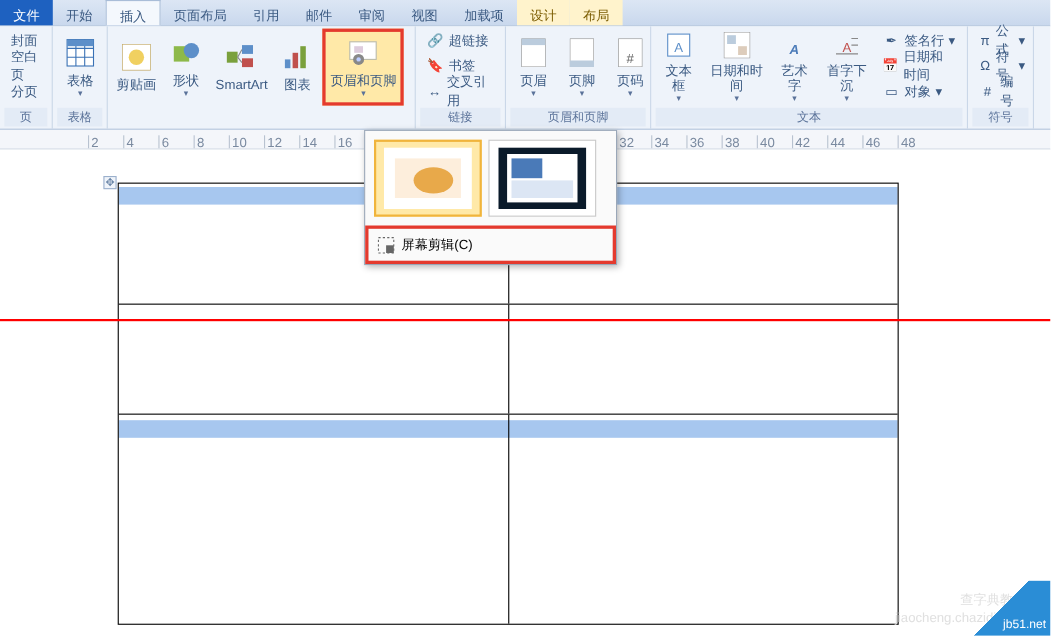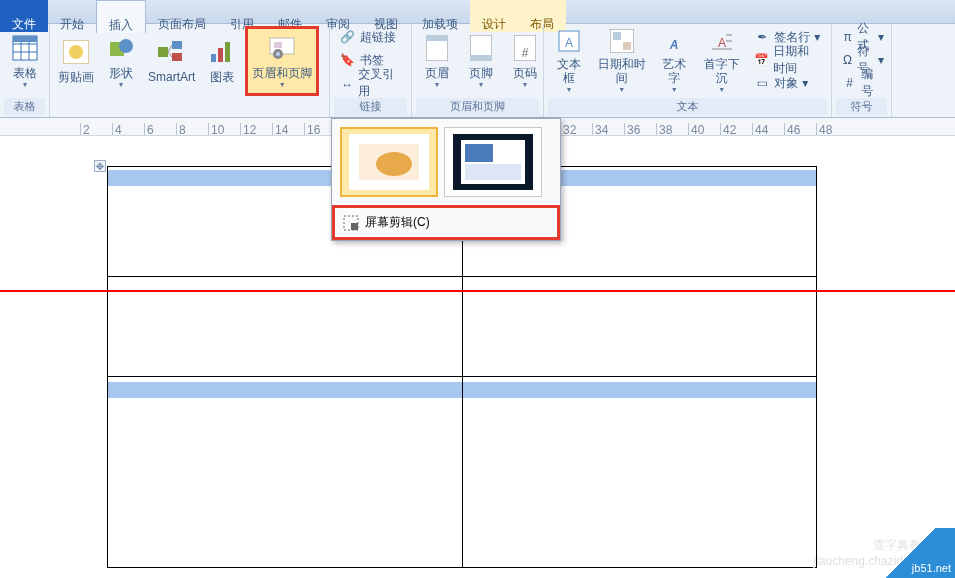--- a/index.html
+++ b/index.html
@@ -1,18 +1,18 @@
 <!DOCTYPE html>
 <html><head>
 <meta charset="utf-8">
 <style>
 *{box-sizing:border-box;margin:0;padding:0;font-family:"Microsoft YaHei","SimSun",sans-serif;font-size:12px}
 body{background:#fff;width:955px;height:578px;overflow:hidden;position:relative}
 .tabs{display:flex;height:24px;background:linear-gradient(#dce6f4,#c9d8ed);border-bottom:1px solid #a9bdd8}
-.tab{padding:16px 12px;color:#3b5a82;cursor:pointer}
+.tab{padding:6px 12px;color:#3b5a82;cursor:pointer}
 .tab-file{background:#1e61c0;color:#fff}
 .tab-active{background:#f4f8fd;border:1px solid #a9bdd8;border-bottom:none;color:#3b5a82}
 .tab-ctx{background:#fff3cc;color:#7a5b00}
 .ribbon{display:flex;height:94px;background:#eef3fa;border-bottom:1px solid #a9bdd8}
 .grp{display:flex;flex-direction:column;border-right:1px solid #cad7e8;padding:2px 4px}
 .grp-body{flex:1;display:flex;align-items:flex-start;gap:2px}
 .grp-label{text-align:center;color:#5a7299;font-size:11px;padding:1px 0;background:#e3ebf6}
 .btn{display:flex;flex-direction:column;align-items:center;justify-content:center;padding:2px 4px;color:#3b5a82;text-align:center;min-width:42px;height:70px;cursor:pointer}
 .btn-lg{min-width:50px}
 .btn .ico{width:28px;height:28px;margin-bottom:4px;display:flex;align-items:center;justify-content:center}
@@ -55,20 +55,36 @@
   <div class="tab">引用</div>
   <div class="tab">邮件</div>
   <div class="tab">审阅</div>
   <div class="tab">视图</div>
   <div class="tab">加载项</div>
   <div class="tab tab-ctx">设计</div>
   <div class="tab tab-ctx">布局</div>
 </div>
 
 <div class="ribbon">
+  <div class="grp" style="width:48px">
+    <div class="grp-body">
+        <div class="vstack">
+      <div class="sm-btn">
+            <span>封面</span>
+          </div>
+      <div class="sm-btn">
+            <span>空白页</span>
+          </div>
+      <div class="sm-btn">
+            <span>分页</span>
+          </div>
+    </div>
+      </div>
+    <div class="grp-label">页</div>
+  </div>
   <div class="grp" style="width:50px">
     <div class="grp-body">
         <div class="btn">
       <span class="ico">
             <svg width="28" height="28">
               <rect x="2" y="2" width="24" height="24" fill="#fff" stroke="#3b72b5"></rect>
               <line x1="2" y1="10" x2="26" y2="10" stroke="#3b72b5"></line>
               <line x1="2" y1="18" x2="26" y2="18" stroke="#3b72b5"></line>
               <line x1="10" y1="2" x2="10" y2="26" stroke="#3b72b5"></line>
               <line x1="18" y1="2" x2="18" y2="26" stroke="#3b72b5"></line>

